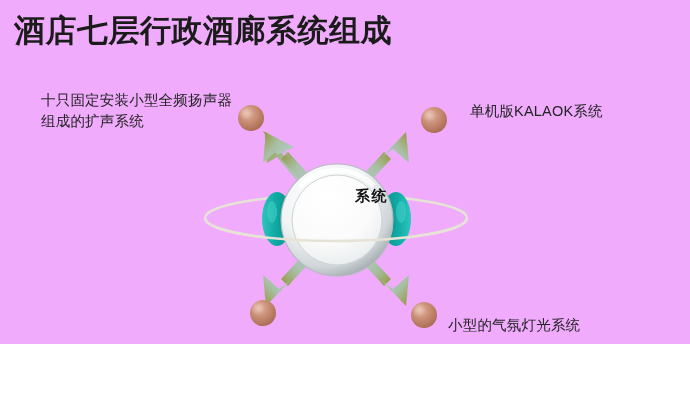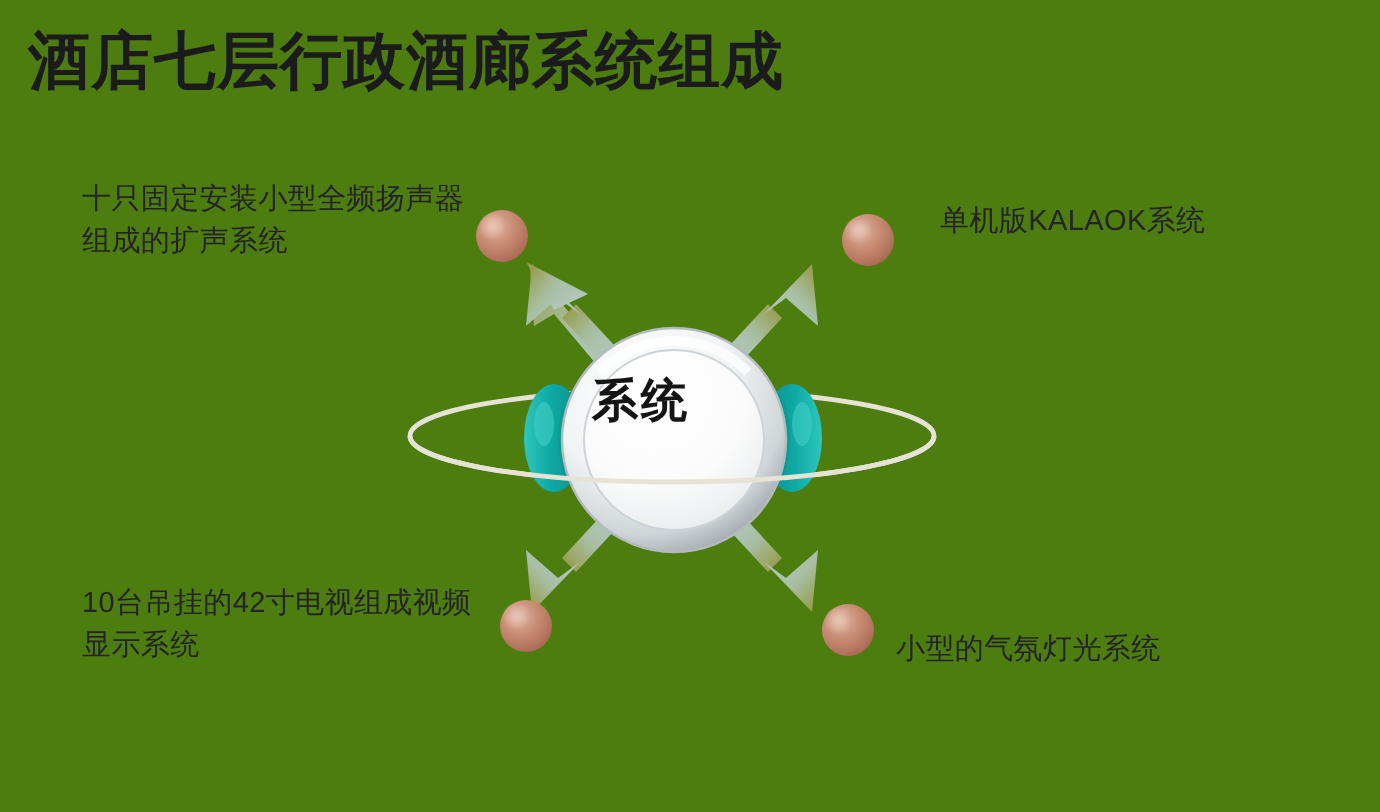--- a/index.html
+++ b/index.html
@@ -7,22 +7,22 @@
     margin: 0;
     padding: 0;
     background: #ffffff;
   }
   body {
     font-family: "Liberation Sans", "DejaVu Sans", sans-serif;
   }
   #slide {
     position: relative;
     width: 690px;
-    height: 406px;
-    background: #4d7c0f;
+    height: 344px;
+    background: #f0abfc;
     overflow: hidden;
   }
 
   
   #slide-title {
     position: absolute;
     left: 14px;
     top: 13px;
     font-size: 31px;
     font-weight: 700;
@@ -40,22 +40,22 @@
     width: 690px;
     height: 406px;
   }
 
   
   #hub-label {
     position: absolute;
     left: 296px;
     top: 186px;
     width: 92px;
-    text-align: left;
-    font-size: 23px;
+    text-align: right;
+    font-size: 15px;
     font-weight: 700;
     color: #141414;
     line-height: 1.30;
     letter-spacing: 1.5px;
     z-index: 6;
     pointer-events: none;
   }
   #hub-label .hub-line { display: block; }
 
   
@@ -212,17 +212,16 @@
   </svg>
 
   <div id="hub-label">
     <span class="hub-line">系统</span>
   </div>
 
   <div class="caption caption-tr">单机版KALAOK系统</div>
 
   <div class="caption caption-tl">十只固定安装小型全频扬声器组成的扩声系统</div>
 
-  <div class="caption caption-bl">10台吊挂的42寸电视组成视频显示系统</div>
 
   <div class="caption caption-br">小型的气氛灯光系统</div>
 
 </div>
 
 </body></html>

